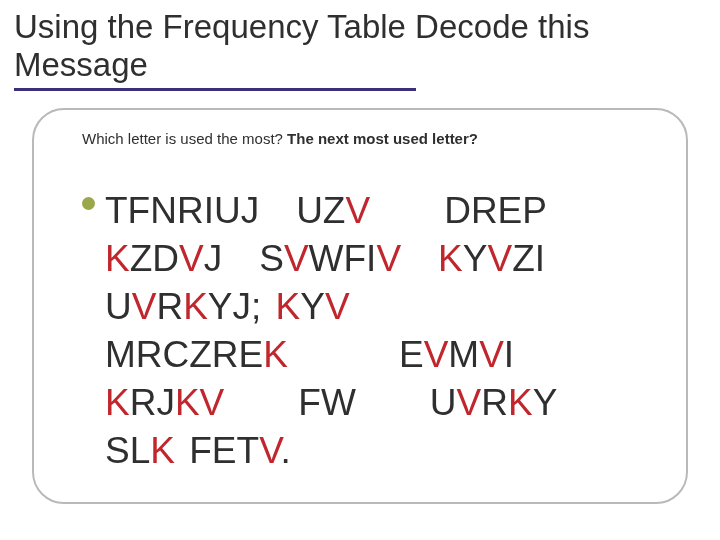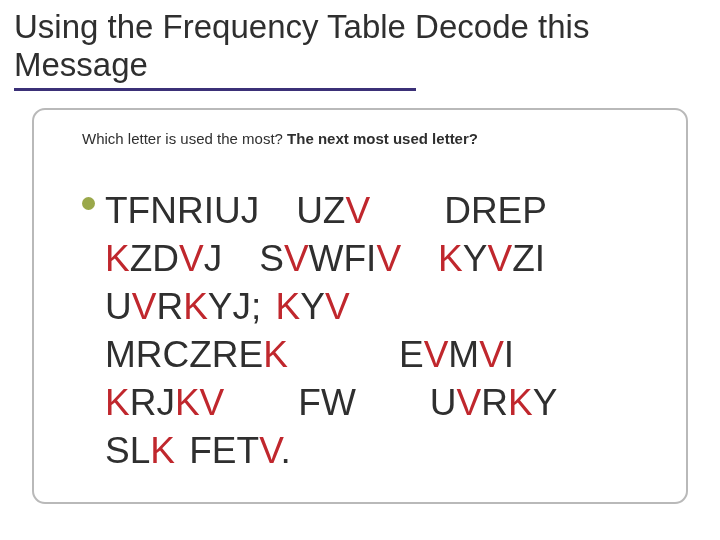--- a/index.html
+++ b/index.html
@@ -33,21 +33,21 @@
     background: #3b3077;
     width: 402px;
   }
   .content-frame {
     position: absolute;
     left: 32px;
     right: 32px;
     top: 108px;
     bottom: 36px;
     border: 2px solid #b9b9b9;
-    border-radius: 13px;
+    border-radius: 32px;
     box-sizing: border-box;
     padding: 20px 38px 20px 48px;
   }
   .subtitle {
     font-size: 15px;
     color: #2f2f2f;
     margin-bottom: 40px;
   }
   .subtitle .part1 { font-weight: 400; }
   .subtitle .part2 { font-weight: 700; }

